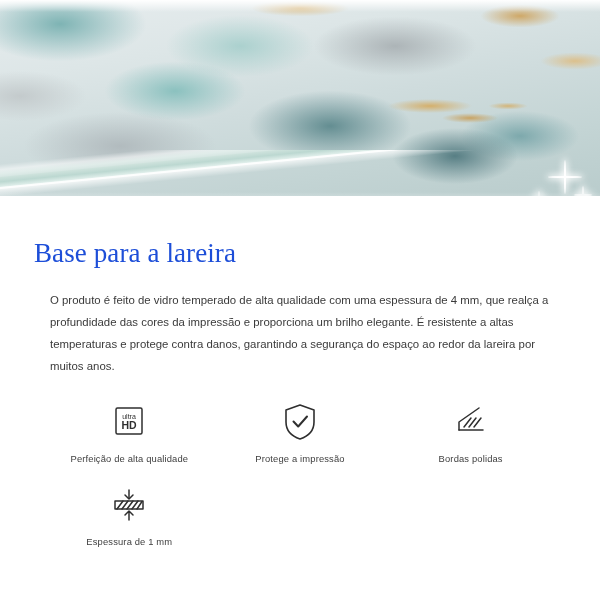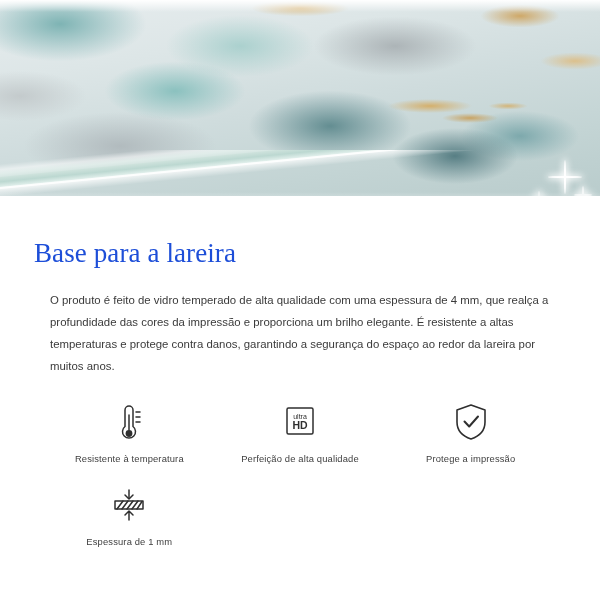--- a/index.html
+++ b/index.html
@@ -195,35 +195,20 @@
   </div>
 
   <div class="content">
     <h1 class="headline">
       <span>Base para a lareira</span>
     </h1>
     <p class="body-copy">O produto é feito de vidro temperado de alta qualidade com uma espessura de 4 mm, que realça a profundidade das cores da impressão e proporciona um brilho elegante. É resistente a altas temperaturas e protege contra danos, garantindo a segurança do espaço ao redor da lareira por muitos anos.</p>
 
     <div class="features">
 
-      <div class="feature">
-        <div class="feature-icon">
-          <svg width="36" height="44" viewBox="0 0 36 44">
-            <g fill="none" stroke="#2f2f2f" stroke-width="1.5" stroke-linecap="round">
-              <path d="M18 6 a4 4 0 0 1 4 4 v16.5 a6.5 6.5 0 1 1 -8 0 V10 a4 4 0 0 1 4 -4 z"></path>
-              <line x1="18" y1="15" x2="18" y2="30"></line>
-              <line x1="25" y1="12" x2="29" y2="12"></line>
-              <line x1="25" y1="17" x2="29" y2="17"></line>
-              <line x1="25" y1="22" x2="29" y2="22"></line>
-            </g>
-            <circle cx="18" cy="33.5" r="3.4" fill="#2f2f2f"></circle>
-          </svg>
-        </div>
-        <div class="feature-label">Resistente à temperatura</div>
-      </div>
 
       <div class="feature">
         <div class="feature-icon">
           <svg width="42" height="40" viewBox="0 0 42 40">
             <rect x="8" y="6" width="26" height="26" rx="1.5" fill="none" stroke="#2f2f2f" stroke-width="1.5"></rect>
             <text x="21" y="16.5" font-family="Liberation Sans, sans-serif" font-size="7" fill="#2f2f2f" text-anchor="middle">ultra</text>
             <text x="21" y="27" font-family="Liberation Sans, sans-serif" font-size="10.5" font-weight="bold" fill="#2f2f2f" text-anchor="middle">HD</text>
           </svg>
         </div>
         <div class="feature-label">Perfeição de alta qualidade</div>
@@ -233,20 +218,34 @@
         <div class="feature-icon">
           <svg width="40" height="44" viewBox="0 0 40 44">
             <path d="M20 5 L34 10 V22 C34 31 27.5 36.5 20 39 C12.5 36.5 6 31 6 22 V10 Z" fill="none" stroke="#2f2f2f" stroke-width="1.6" stroke-linejoin="round"></path>
             <polyline points="13.5,21.5 18.2,26.5 27,16.5" fill="none" stroke="#2f2f2f" stroke-width="2" stroke-linecap="round" stroke-linejoin="round"></polyline>
           </svg>
         </div>
         <div class="feature-label">Protege a impressão</div>
       </div>
 
 
+      <div class="feature">
+        <div class="feature-icon">
+          <svg width="42" height="36" viewBox="0 0 42 36">
+            <g fill="none" stroke="#2f2f2f" stroke-width="1.5" stroke-linecap="round" stroke-linejoin="round">
+              <path d="M9 26 L9 18 L29 4"></path>
+              <path d="M9 26 L33 26"></path>
+              <line x1="14" y1="23" x2="21" y2="14"></line>
+              <line x1="19" y1="23" x2="26" y2="14"></line>
+              <line x1="24" y1="23" x2="31" y2="14"></line>
+            </g>
+          </svg>
+        </div>
+        <div class="feature-label">Bordas polidas</div>
+      </div>
 
       <div class="feature">
         <div class="feature-icon">
           <svg width="46" height="38" viewBox="0 0 46 38">
             <g stroke="#2f2f2f" stroke-width="1.5" fill="none" stroke-linecap="round" stroke-linejoin="round">
               <line x1="23" y1="4" x2="23" y2="12"></line>
               <polyline points="19,9 23,13 27,9"></polyline>
               <rect x="9" y="15" width="28" height="8"></rect>
               <line x1="11" y1="23" x2="17" y2="15"></line>
               <line x1="16" y1="23" x2="22" y2="15"></line>

